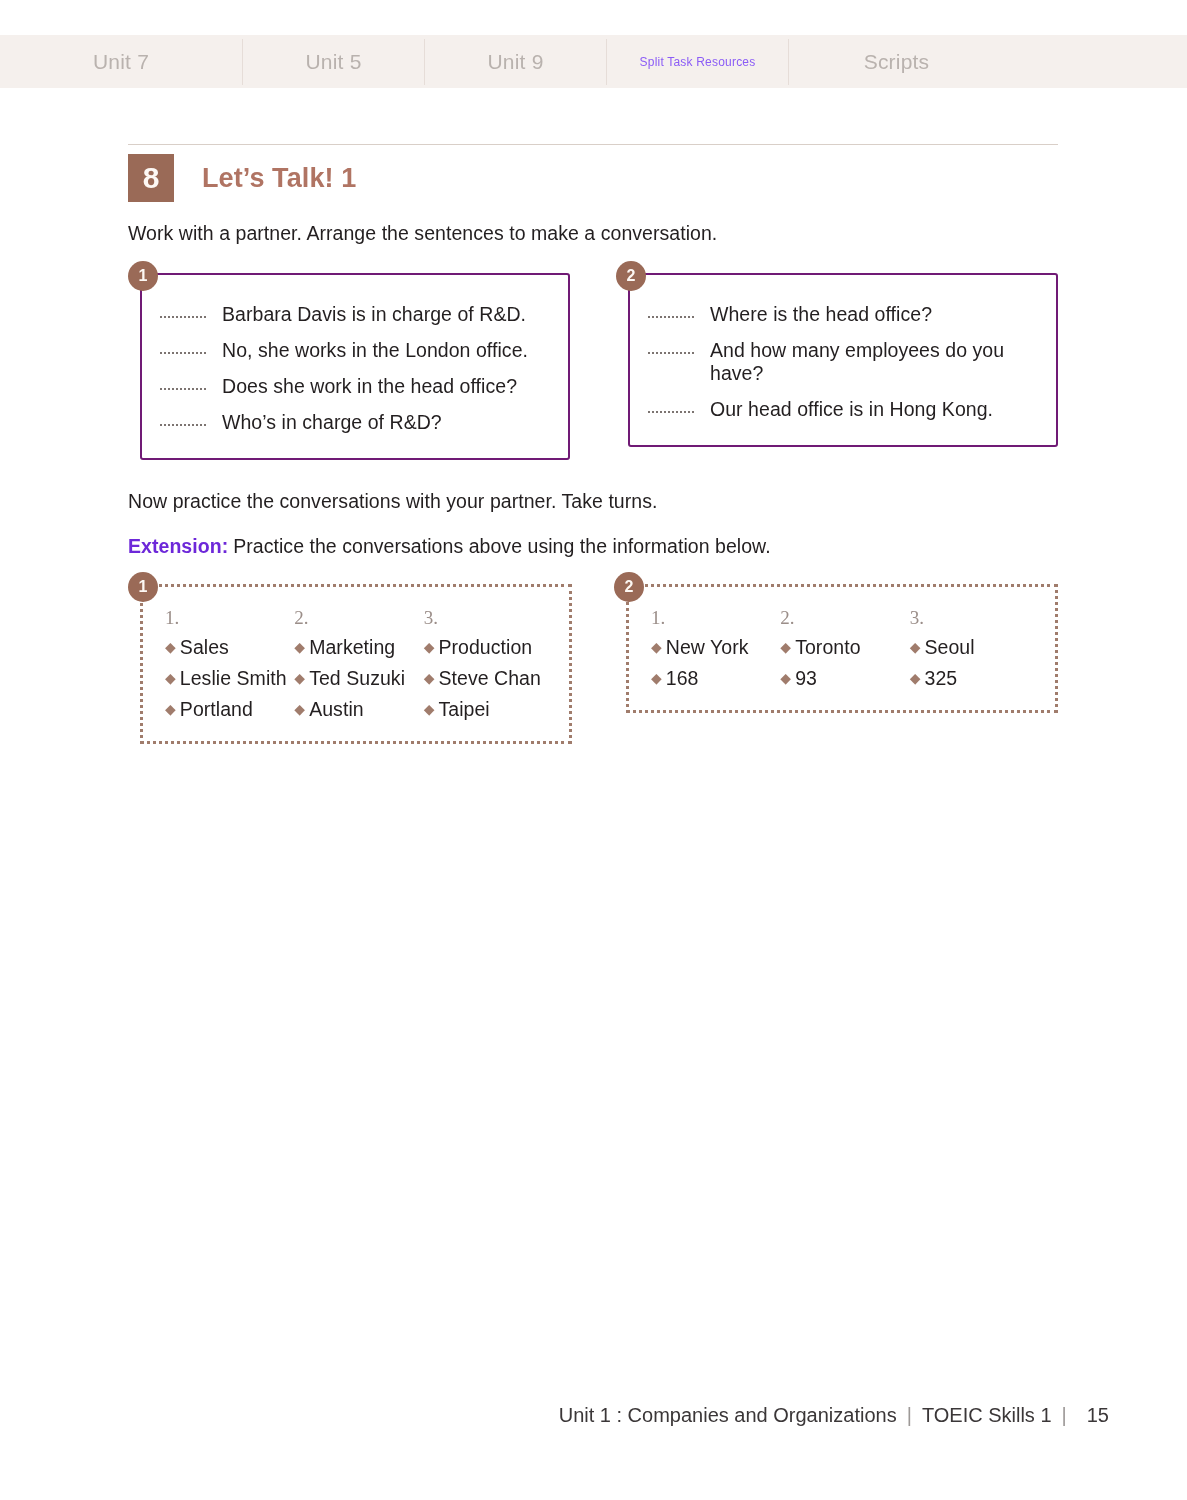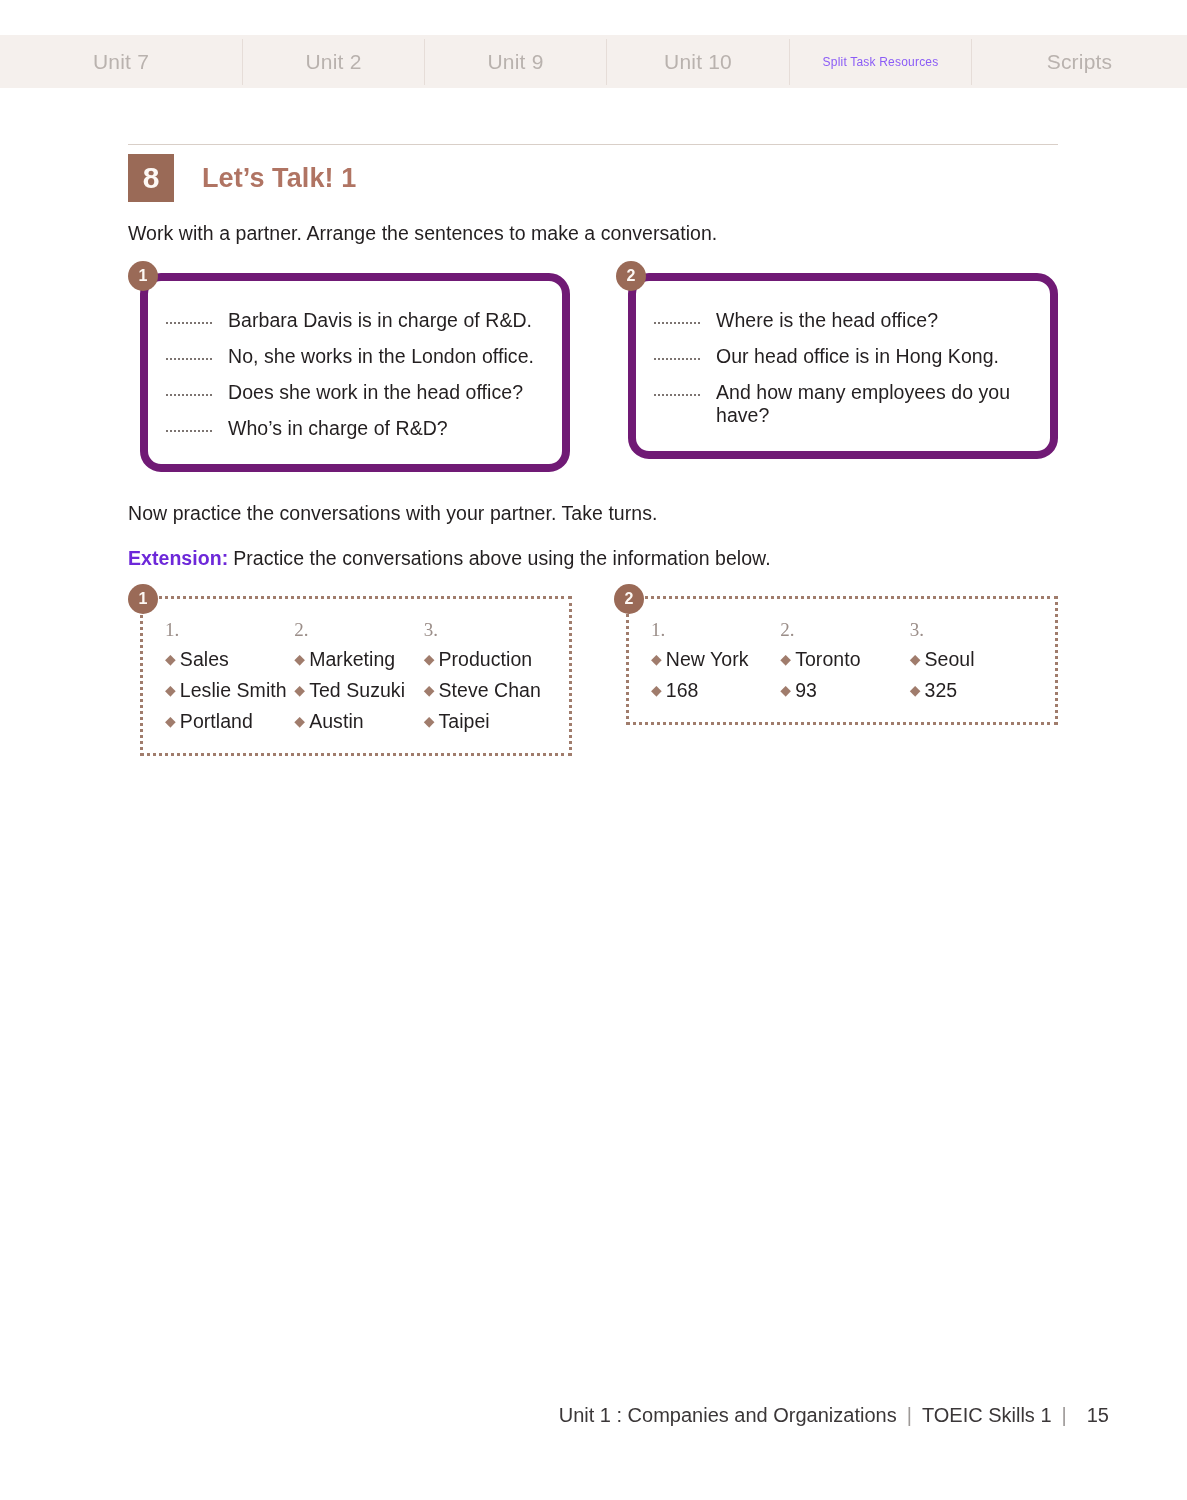--- a/index.html
+++ b/index.html
@@ -113,22 +113,22 @@
   .boxes-row {
     display: flex;
     gap: 58px;
     margin-left: 12px;
   }
   .convo-wrap {
     position: relative;
     width: 436px;
   }
   .convo-box {
-    border: 8px solid #701a75;
-    border-radius: 21px;
+    border: 2px solid #701a75;
+    border-radius: 3px;
     background: #ffffff;
     padding: 28px 18px 24px 18px;
     box-sizing: border-box;
     min-height: 155px;
   }
   .num-circle {
     position: absolute;
     left: -12px;
     top: -12px;
     width: 30px;
@@ -215,23 +215,22 @@
     color: #9d9997;
     margin: 0 10px;
   }
   .footer .pg { margin-left: 10px; }
 </style>
 </head>
 <body>
 
 <div class="tabbar">
   <div class="tab tab-u7">Unit 7</div>
-  <div class="tab tab-u8">Unit 2</div>
+  <div class="tab tab-u8">Unit 5</div>
   <div class="tab tab-u9">Unit 9</div>
-  <div class="tab tab-u10">Unit 10</div>
   <div class="tab tab-str">Split Task Resources</div>
   <div class="tab tab-scr">Scripts</div>
 </div>
 
 <div class="page">
 
   <div class="rule"></div>
 
   <div class="heading-row">
     <div class="sec-badge">8</div>
@@ -266,25 +265,25 @@
 
     <div class="convo-wrap">
       <div class="num-circle">2</div>
       <div class="convo-box">
         <div class="convo-line">
           <span class="blank"></span>
           <span>Where is the head office?</span>
         </div>
         <div class="convo-line">
           <span class="blank"></span>
+          <span>And how many employees do you have?</span>
+        </div>
+        <div class="convo-line">
+          <span class="blank"></span>
           <span>Our head office is in Hong Kong.</span>
-        </div>
-        <div class="convo-line">
-          <span class="blank"></span>
-          <span>And how many employees do you have?</span>
         </div>
       </div>
     </div>
 
   </div>
 
   <p class="instruction second" style="margin-top:30px;">Now practice the conversations with your partner. Take turns.</p>
 
   <p class="ext-line">
     <span class="ext-label">Extension:</span><span>Practice the conversations above using the information below.</span>

